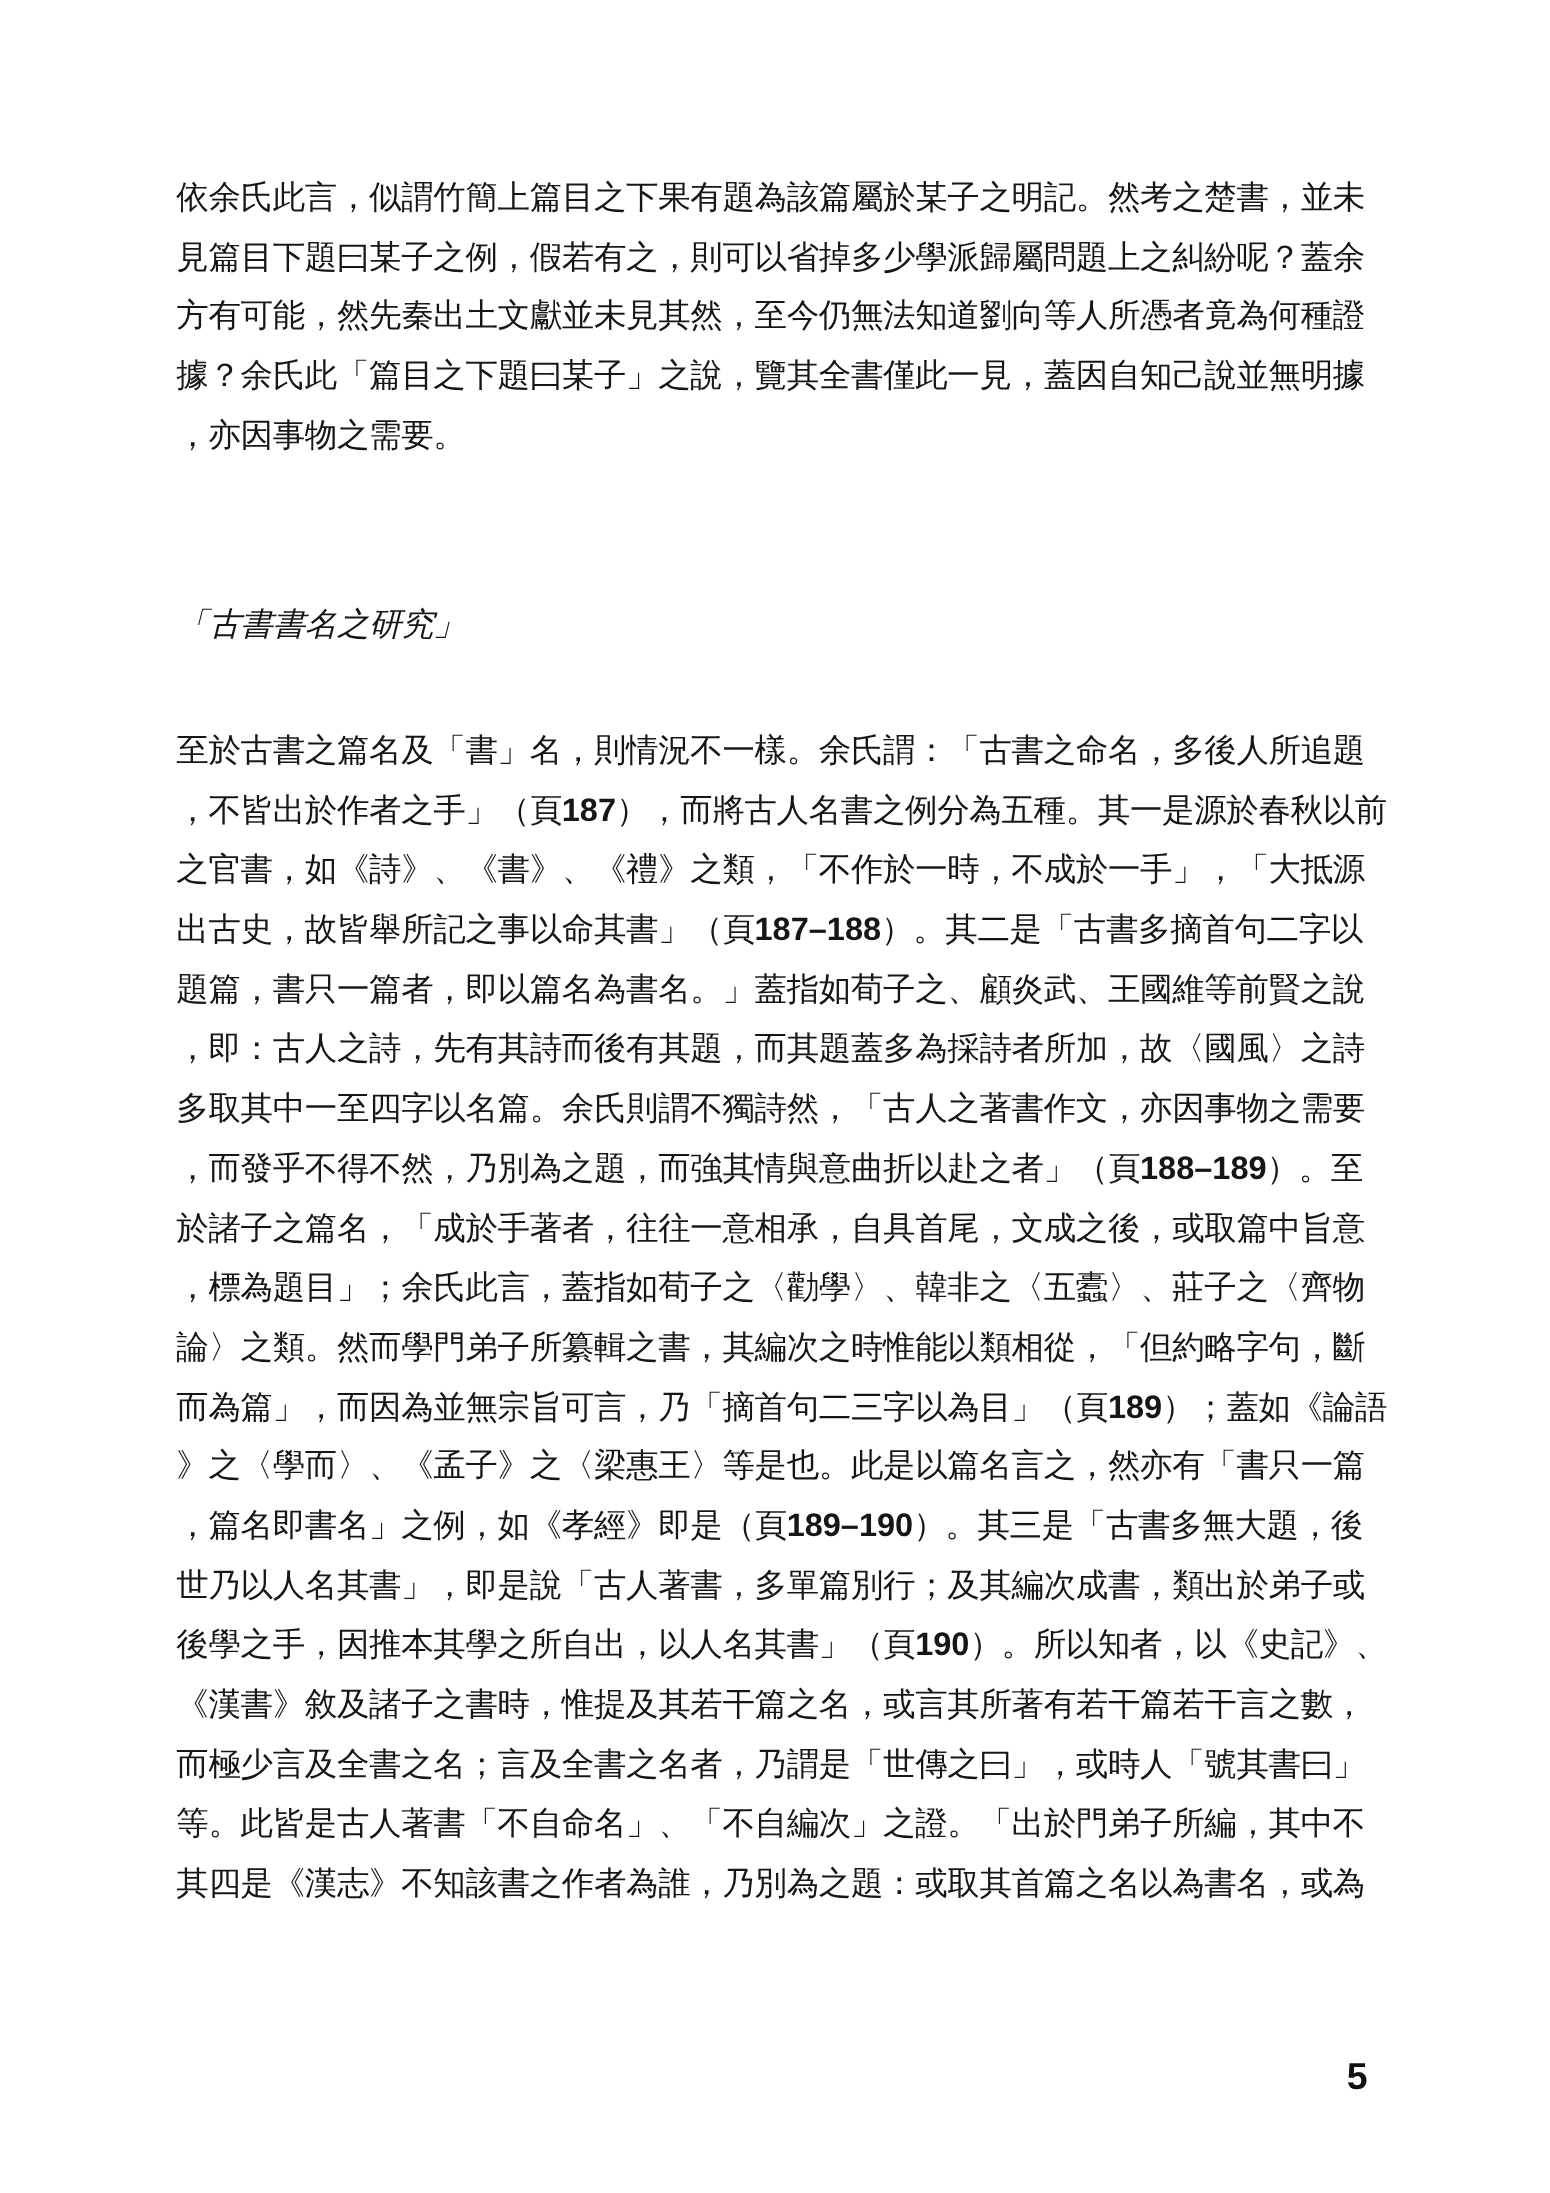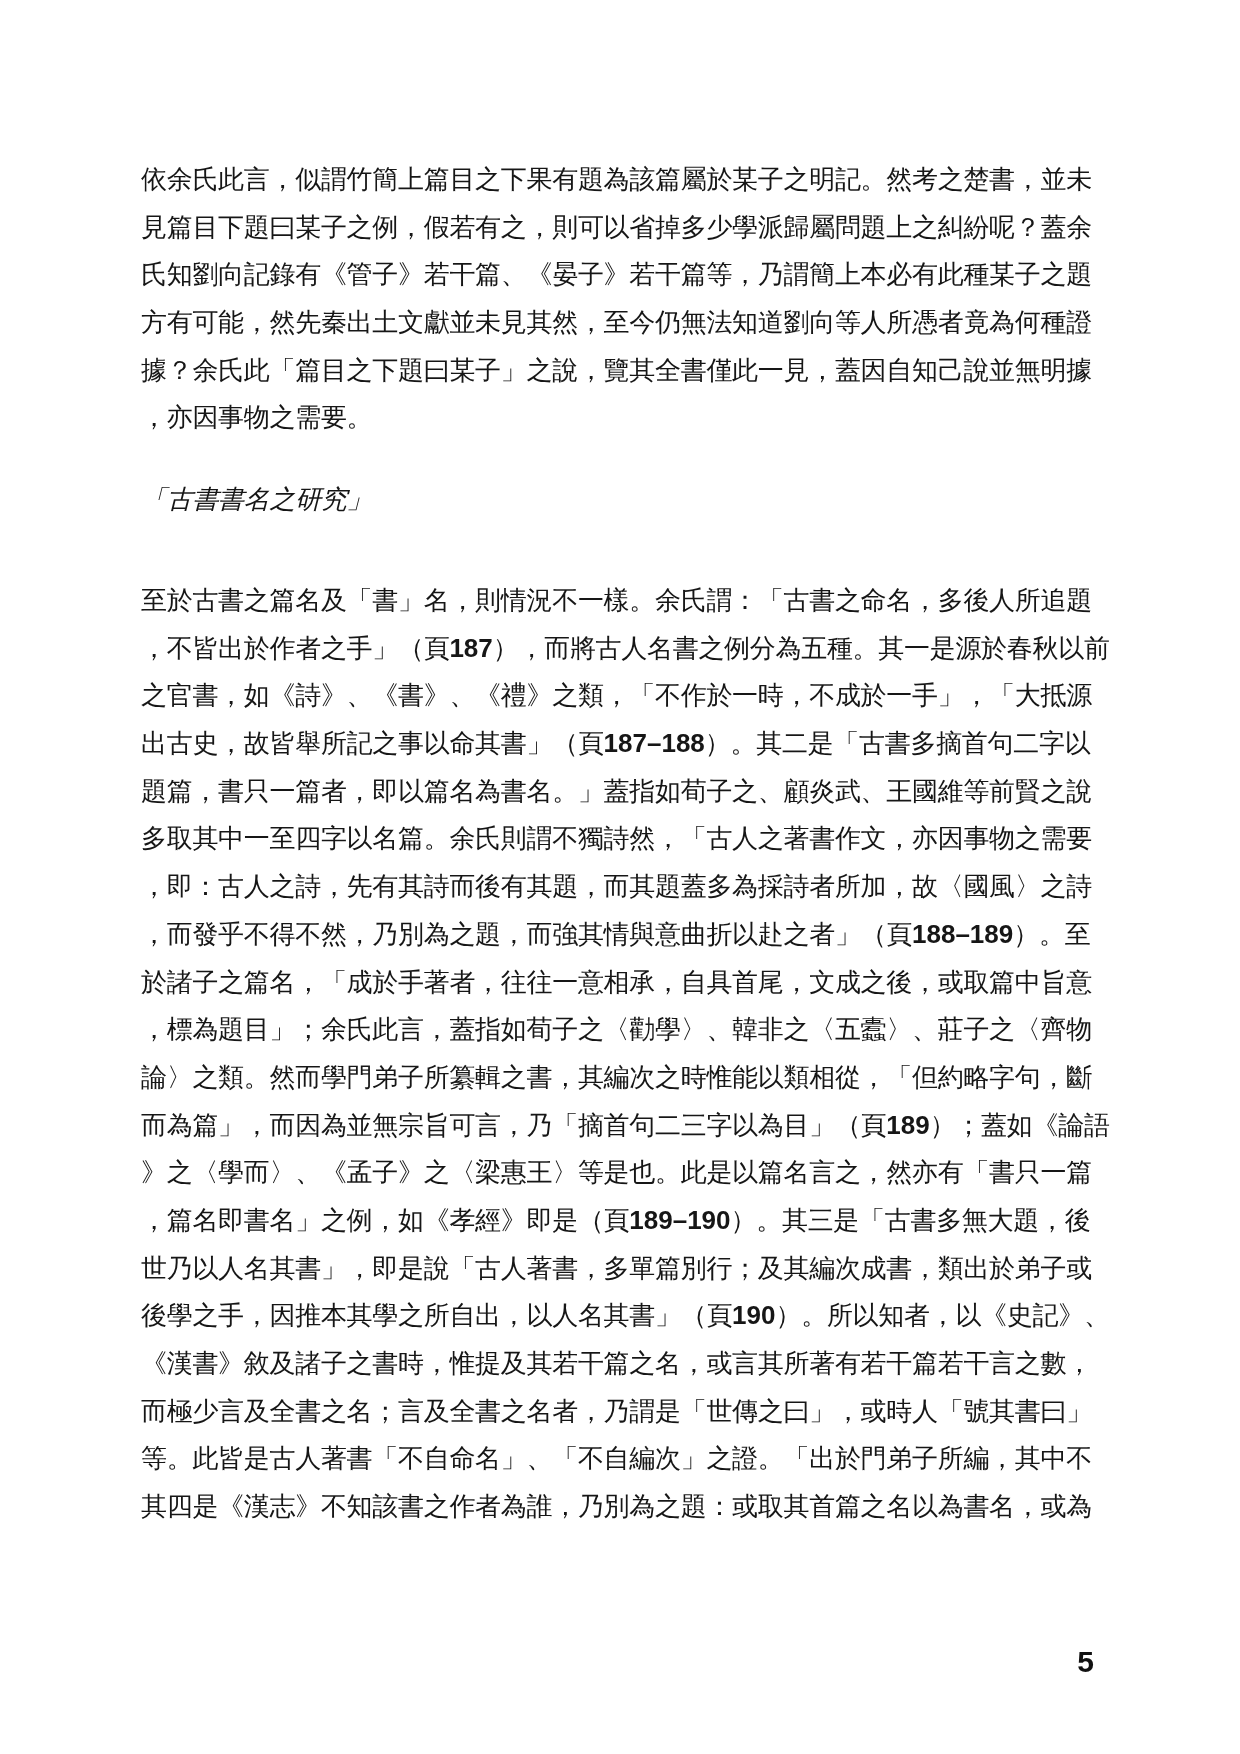--- a/index.html
+++ b/index.html
@@ -42,48 +42,47 @@
   .page-number {
     position: absolute;
     top: 1645px;
     right: 146px;
     font-family: "Liberation Sans", "DejaVu Sans", sans-serif;
     font-weight: 700;
     font-size: 30px;
     line-height: 34px;
     color: #111111;
   }
-  #para-1 { top: 156px; }
+  #para-1 { top: 134px; }
   #section-heading { top: 476px; }
   #para-2 { top: 577px; }
 </style>
 </head>
 <body>
 
 <div class="page">
 
   <div id="para-1" class="text-block">
       <div class="line"><span>依余氏此言，似謂竹簡上篇目之下果有題為該篇屬於某子之明記。然考之楚書，並未</span></div>
       <div class="line"><span>見篇目下題曰某子之例，假若有之，則可以省掉多少學派歸屬問題上之糾紛呢？蓋余</span></div>
-      <div class="line"><span>氏知劉向記錄有《管子》若干篇、《晏子》若干篇等，乃謂簡上本必有此種某子之題</span></div>
       <div class="line"><span>方有可能，然先秦出土文獻並未見其然，至今仍無法知道劉向等人所憑者竟為何種證</span></div>
       <div class="line"><span>據？余氏此「篇目之下題曰某子」之說，覽其全書僅此一見，蓋因自知己說並無明據</span></div>
       <div class="line"><span>，亦因事物之需要。</span></div>
     </div>
 
   <div id="section-heading" class="heading-block line">「古書書名之研究」</div>
 
   <div id="para-2" class="text-block">
       <div class="line"><span>至於古書之篇名及「書」名，則情況不一樣。余氏謂：「古書之命名，多後人所追題</span></div>
       <div class="line"><span>，不皆出於作者之手」（頁</span><span class="num">187</span><span>），而將古人名書之例分為五種。其一是源於春秋以前</span></div>
       <div class="line"><span>之官書，如《詩》、《書》、《禮》之類，「不作於一時，不成於一手」，「大抵源</span></div>
       <div class="line"><span>出古史，故皆舉所記之事以命其書」（頁</span><span class="num">187–188</span><span>）。其二是「古書多摘首句二字以</span></div>
       <div class="line"><span>題篇，書只一篇者，即以篇名為書名。」蓋指如荀子之、顧炎武、王國維等前賢之說</span></div>
+      <div class="line"><span>，即：古人之詩，先有其詩而後有其題，而其題蓋多為採詩者所加，故〈國風〉之詩</span></div>
       <div class="line"><span>多取其中一至四字以名篇。余氏則謂不獨詩然，「古人之著書作文，亦因事物之需要</span></div>
-      <div class="line"><span>，即：古人之詩，先有其詩而後有其題，而其題蓋多為採詩者所加，故〈國風〉之詩</span></div>
       <div class="line"><span>，而發乎不得不然，乃別為之題，而強其情與意曲折以赴之者」（頁</span><span class="num">188–189</span><span>）。至</span></div>
       <div class="line"><span>於諸子之篇名，「成於手著者，往往一意相承，自具首尾，文成之後，或取篇中旨意</span></div>
       <div class="line"><span>，標為題目」；余氏此言，蓋指如荀子之〈勸學〉、韓非之〈五蠹〉、莊子之〈齊物</span></div>
       <div class="line"><span>論〉之類。然而學門弟子所纂輯之書，其編次之時惟能以類相從，「但約略字句，斷</span></div>
       <div class="line"><span>而為篇」，而因為並無宗旨可言，乃「摘首句二三字以為目」（頁</span><span class="num">189</span><span>）；蓋如《論語</span></div>
       <div class="line"><span>》之〈學而〉、《孟子》之〈梁惠王〉等是也。此是以篇名言之，然亦有「書只一篇</span></div>
       <div class="line"><span>，篇名即書名」之例，如《孝經》即是（頁</span><span class="num">189–190</span><span>）。其三是「古書多無大題，後</span></div>
       <div class="line"><span>世乃以人名其書」，即是說「古人著書，多單篇別行；及其編次成書，類出於弟子或</span></div>
       <div class="line"><span>後學之手，因推本其學之所自出，以人名其書」（頁</span><span class="num">190</span><span>）。所以知者，以《史記》、</span></div>
       <div class="line"><span>《漢書》敘及諸子之書時，惟提及其若干篇之名，或言其所著有若干篇若干言之數，</span></div>

